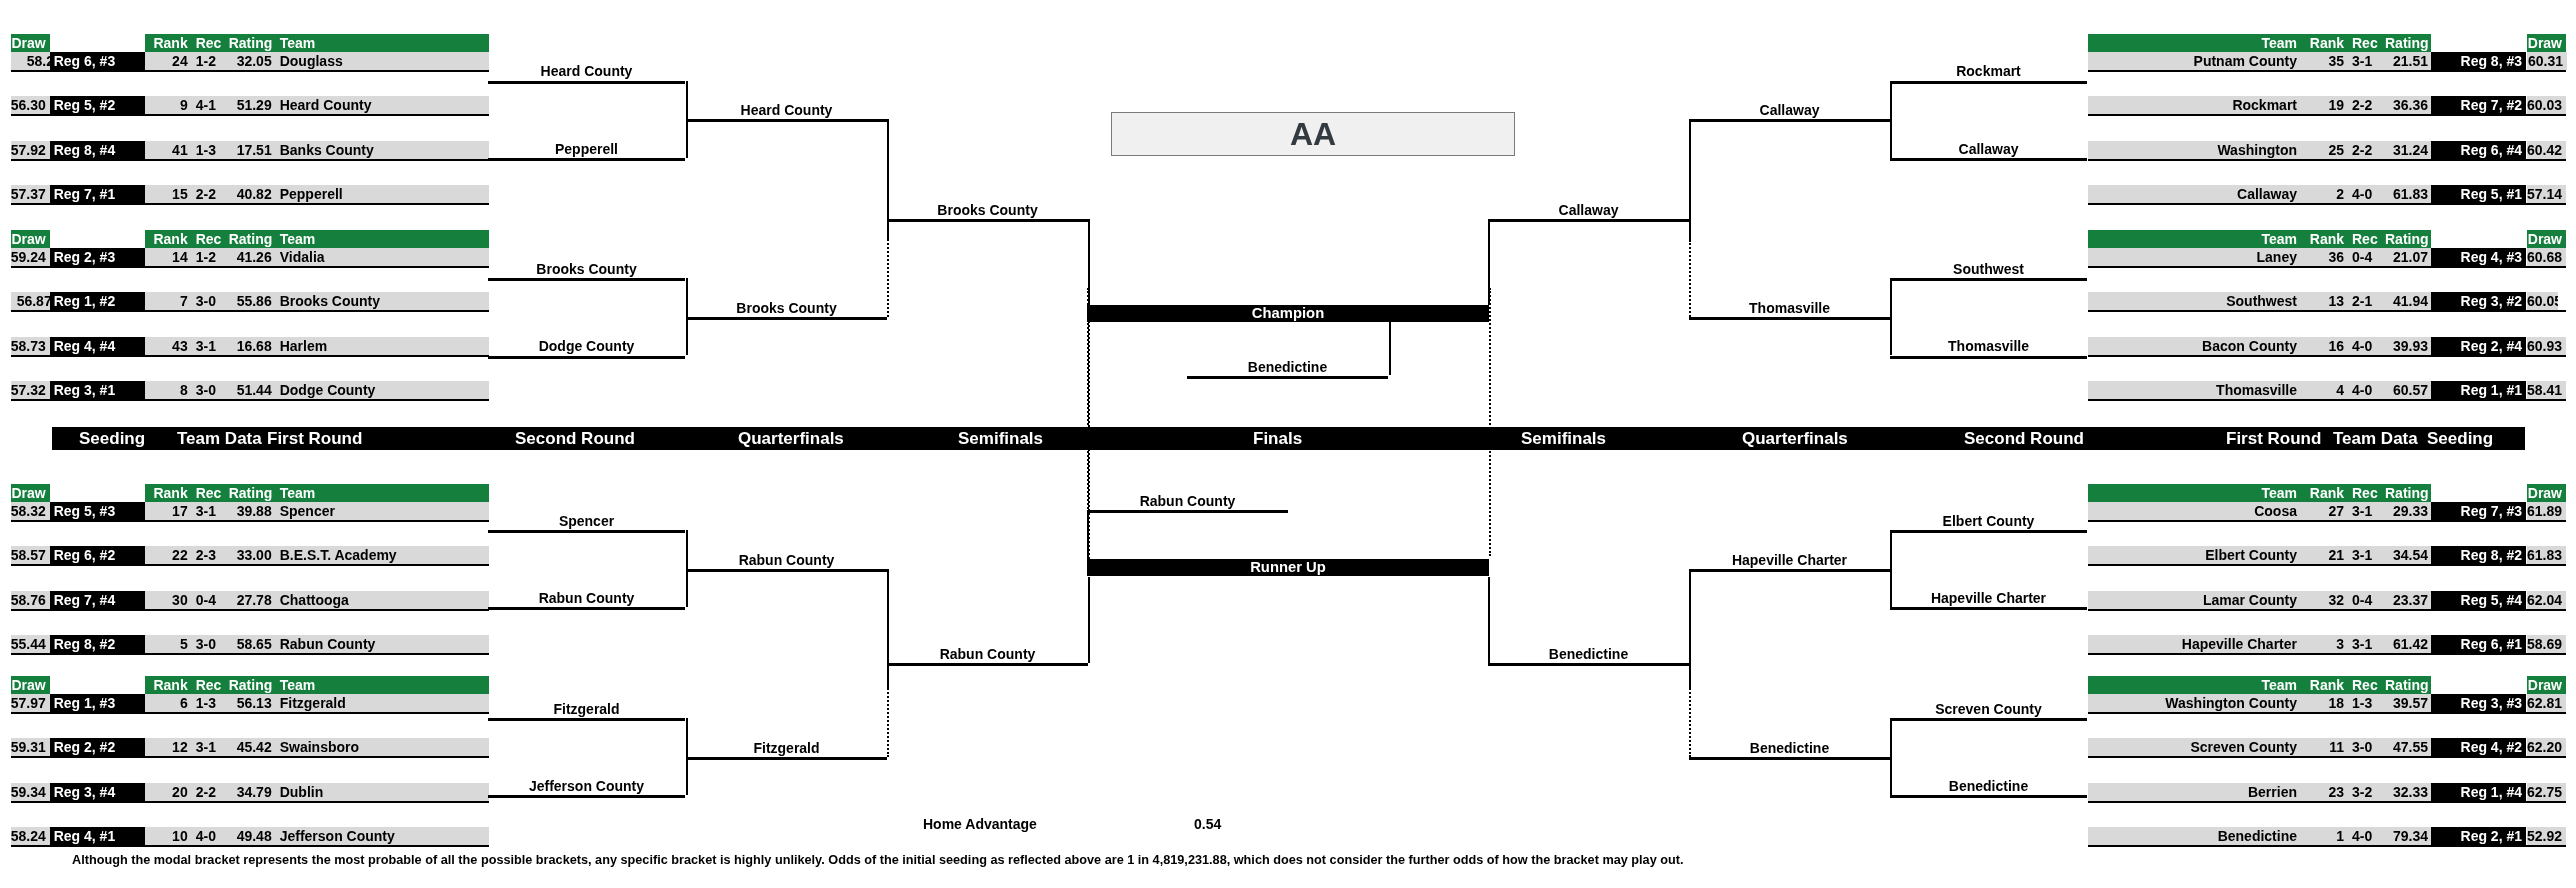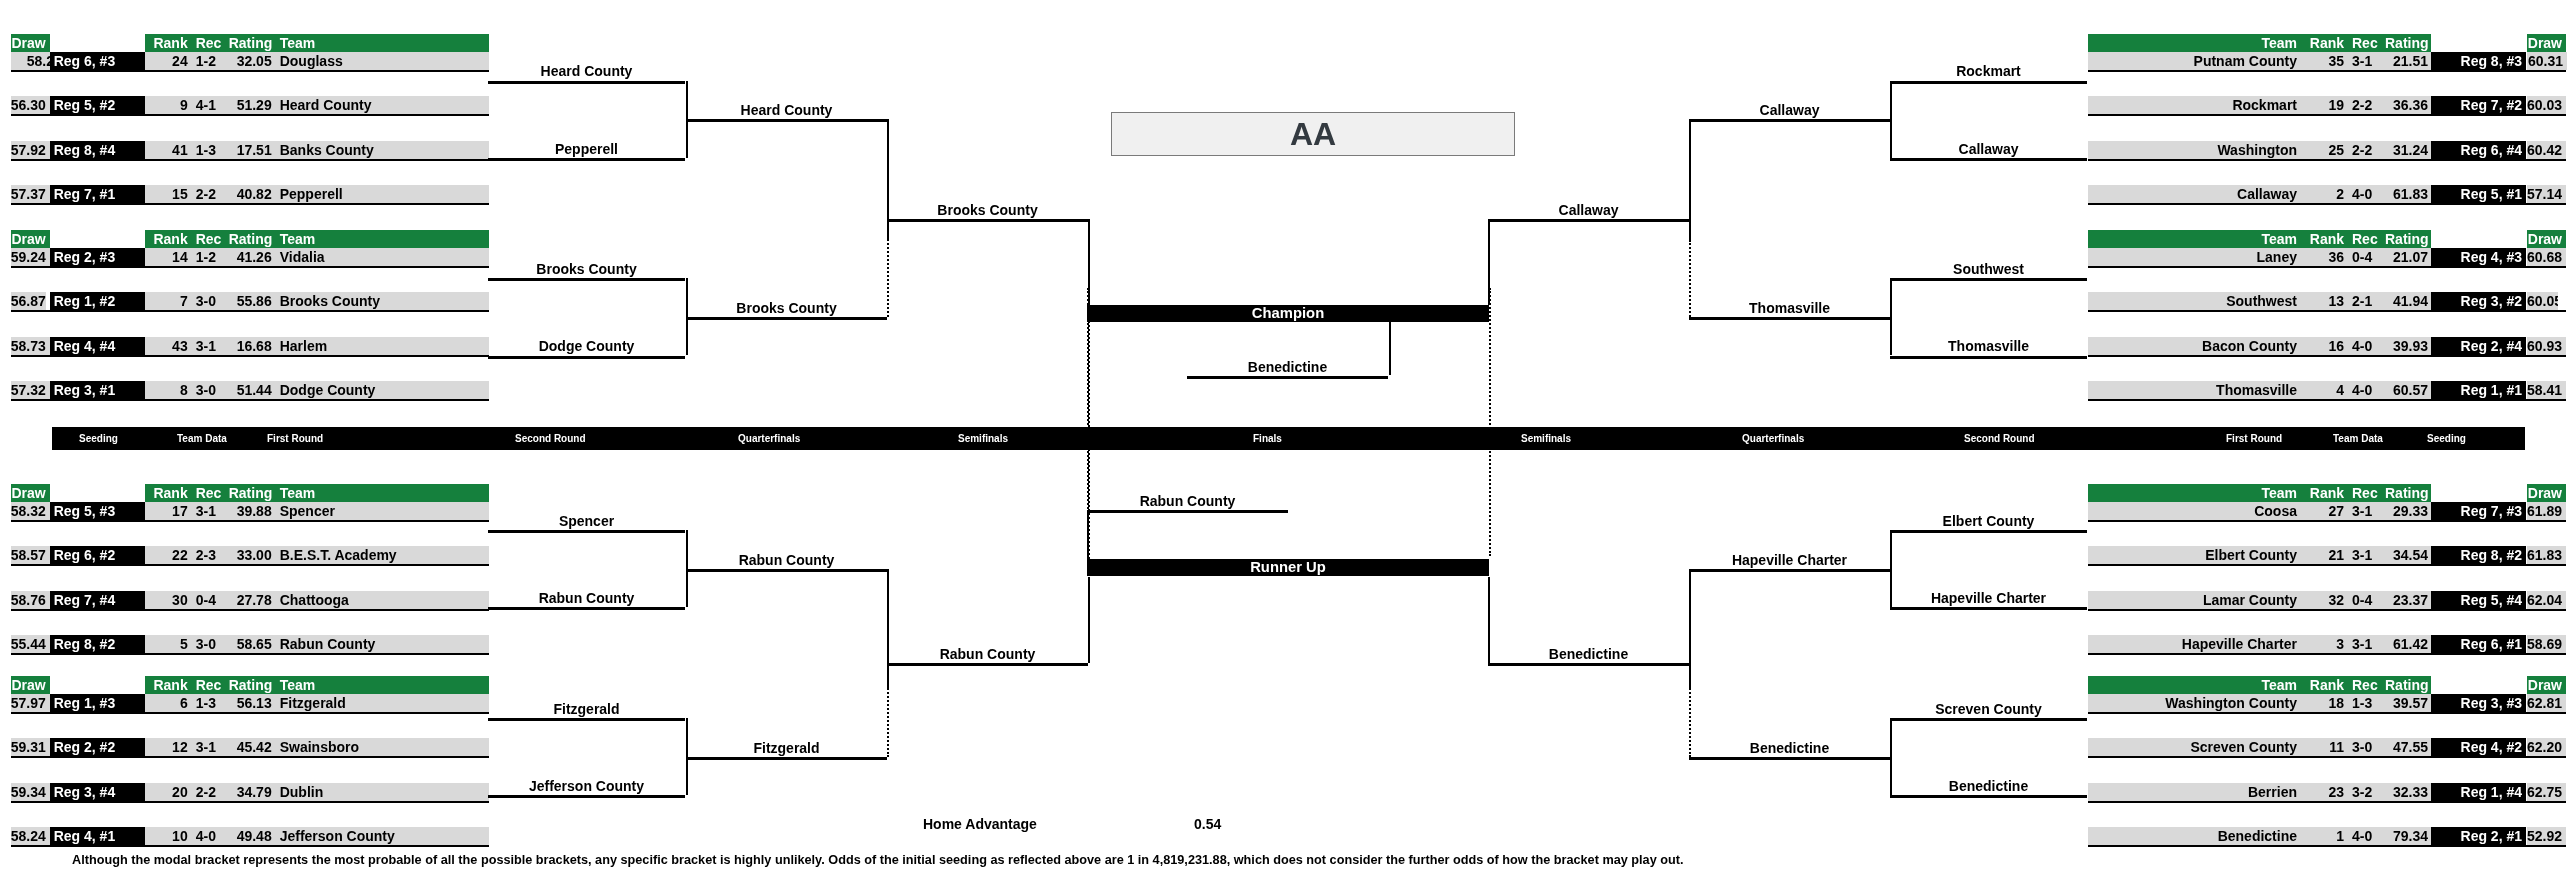--- a/index.html
+++ b/index.html
@@ -82,21 +82,21 @@
     position: absolute;
     background: #000000;
     color: #ffffff;
     height: 23px;
   }
   .round-lbl {
     position: absolute;
     top: 0;
     height: 23px;
     line-height: 23px;
-    font-size: 10px;
+    font-size: 17px;
     font-weight: bold;
     white-space: nowrap;
   }
 
   
   #title-box {
     position: absolute;
     background: #f0f0f0;
     border: 1.3px solid #7a7a7a;
     text-align: center;
@@ -204,21 +204,21 @@
     </div>
     <div class="team-row underline-row" style="position: absolute; top: 18px; width: 478px;">
       <div class="cell cell-grey" style="left: 0px; width: 39px; text-align: right; padding-left: 0px; padding-right: 4px; box-sizing: border-box;">59.24</div>
       <div class="cell cell-black" style="left: 39px; width: 95px; text-align: left; padding-left: 4px; padding-right: 0px; box-sizing: border-box;">Reg 2, #3</div>
       <div class="cell cell-grey" style="left: 134px; width: 47px; text-align: right; padding-left: 0px; padding-right: 4px; box-sizing: border-box;">14</div>
       <div class="cell cell-grey" style="left: 181px; width: 37px; text-align: left; padding-left: 4px; padding-right: 0px; box-sizing: border-box;">1-2</div>
       <div class="cell cell-grey" style="left: 218px; width: 47px; text-align: right; padding-left: 0px; padding-right: 4px; box-sizing: border-box;">41.26</div>
       <div class="cell cell-grey" style="left: 265px; width: 213px; text-align: left; padding-left: 4px; padding-right: 0px; box-sizing: border-box;">Vidalia</div>
     </div>
     <div class="team-row underline-row" style="position: absolute; top: 62px; width: 478px;">
-      <div class="cell cell-grey" style="left: 0px; width: 35px; text-align: right; padding-left: 0px; padding-right: 4px; box-sizing: border-box;">56.87</div>
+      <div class="cell cell-grey" style="left: 0px; width: 45px; text-align: right; padding-left: 0px; padding-right: 4px; box-sizing: border-box;">56.87</div>
       <div class="cell cell-black" style="left: 39px; width: 95px; text-align: left; padding-left: 4px; padding-right: 0px; box-sizing: border-box;">Reg 1, #2</div>
       <div class="cell cell-grey" style="left: 134px; width: 47px; text-align: right; padding-left: 0px; padding-right: 4px; box-sizing: border-box;">7</div>
       <div class="cell cell-grey" style="left: 181px; width: 37px; text-align: left; padding-left: 4px; padding-right: 0px; box-sizing: border-box;">3-0</div>
       <div class="cell cell-grey" style="left: 218px; width: 47px; text-align: right; padding-left: 0px; padding-right: 4px; box-sizing: border-box;">55.86</div>
       <div class="cell cell-grey" style="left: 265px; width: 213px; text-align: left; padding-left: 4px; padding-right: 0px; box-sizing: border-box;">Brooks County</div>
     </div>
     <div class="team-row underline-row" style="position: absolute; top: 107px; width: 478px;">
       <div class="cell cell-grey" style="left: 0px; width: 39px; text-align: right; padding-left: 0px; padding-right: 4px; box-sizing: border-box;">58.73</div>
       <div class="cell cell-black" style="left: 39px; width: 95px; text-align: left; padding-left: 4px; padding-right: 0px; box-sizing: border-box;">Reg 4, #4</div>
       <div class="cell cell-grey" style="left: 134px; width: 47px; text-align: right; padding-left: 0px; padding-right: 4px; box-sizing: border-box;">43</div>

